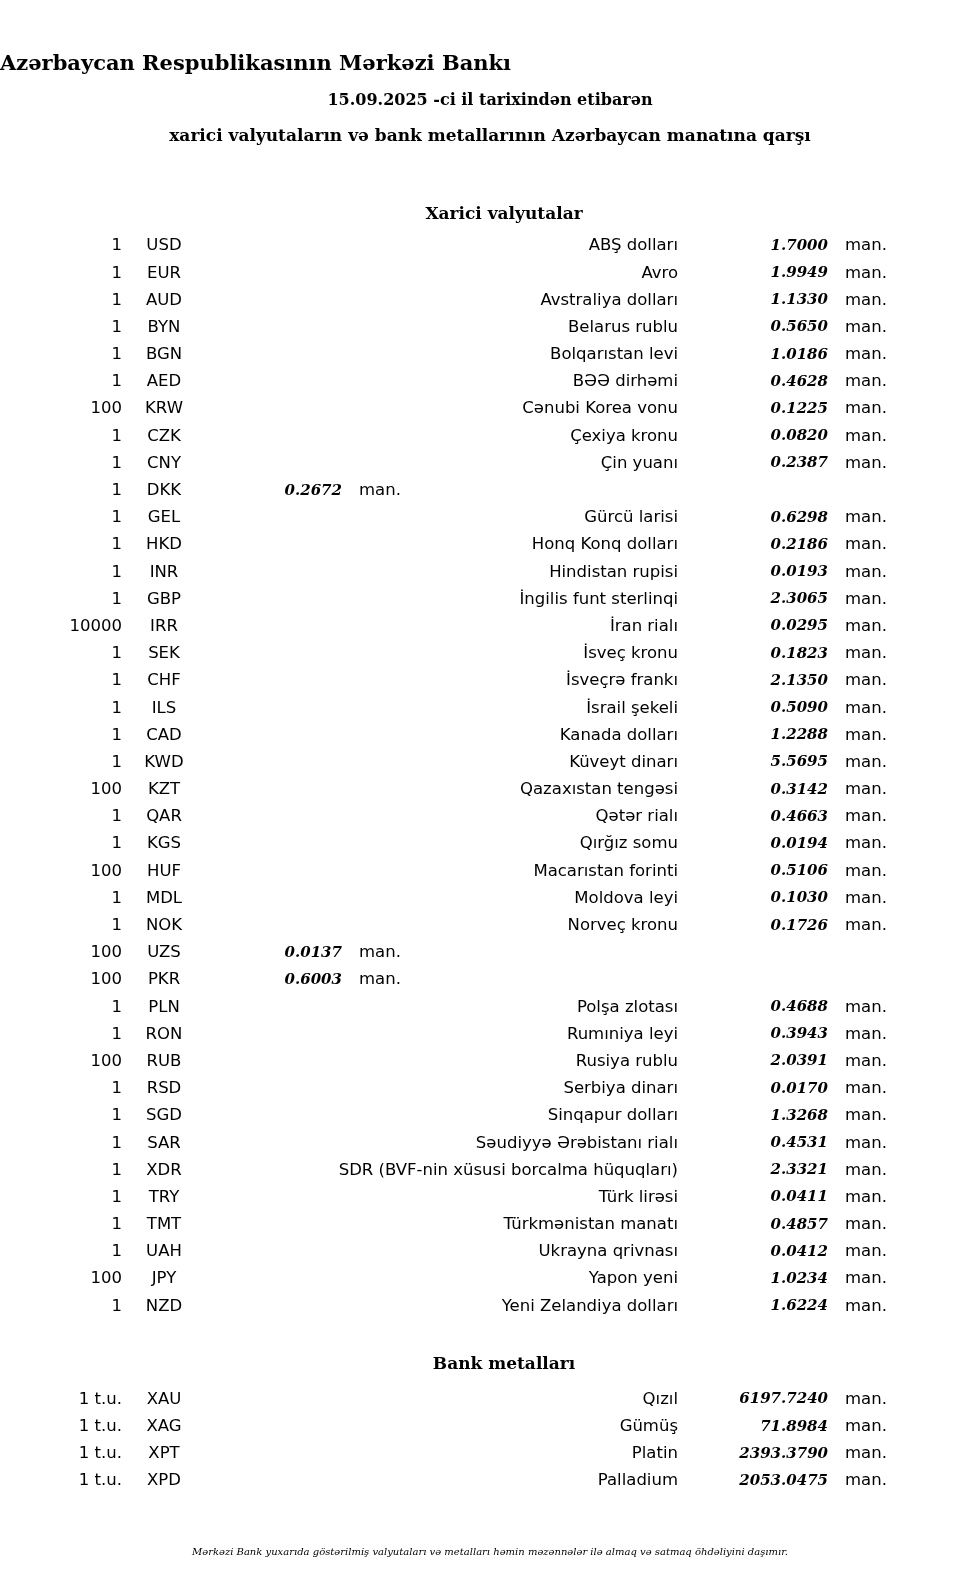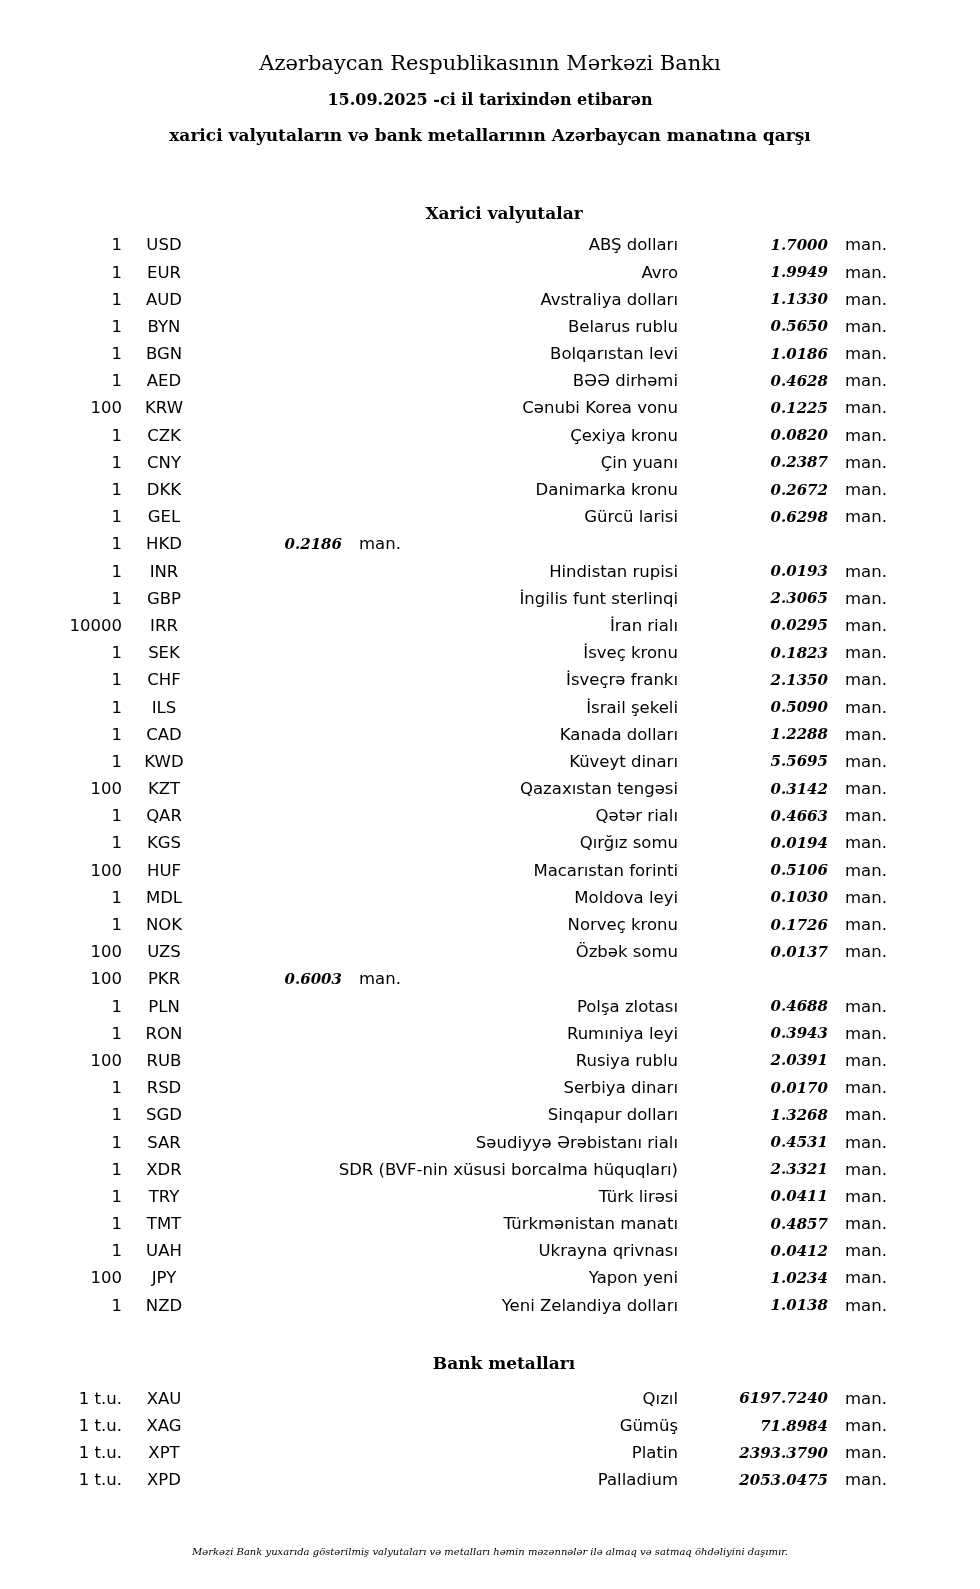--- a/index.html
+++ b/index.html
@@ -7,23 +7,22 @@
   body {
     width: 980px;
     min-height: 1589px;
     margin: 0 auto;
     color: #000000;
     font-family: "DejaVu Sans", sans-serif;
   }
   .page { padding-top: 50px; }
 
   .title {
-    text-align: center;
-    font-family: "DejaVu Serif", "Liberation Serif", serif;
-    font-weight: normal;
+    font-family: "DejaVu Serif", "Liberation Serif", serif;
+    font-weight: bold;
     font-size: 21px;
     line-height: 1.25;
   }
   .date-line {
     text-align: center;
     font-family: "DejaVu Serif", "Liberation Serif", serif;
     font-weight: bold;
     font-size: 16px;
     margin-top: 14px;
   }
@@ -163,34 +162,34 @@
       <div class="row">
         <span class="qty">1</span>
         <span class="code">CNY</span>
         <span class="name">Çin yuanı</span>
         <span class="rate">0.2387</span>
         <span class="man">man.</span>
       </div>
       <div class="row">
         <span class="qty">1</span>
         <span class="code">DKK</span>
-        <span class="name">Danimarka kronu</span>
         <span class="rate">0.2672</span>
         <span class="man">man.</span>
       </div>
       <div class="row">
         <span class="qty">1</span>
         <span class="code">GEL</span>
         <span class="name">Gürcü larisi</span>
         <span class="rate">0.6298</span>
         <span class="man">man.</span>
       </div>
       <div class="row">
         <span class="qty">1</span>
         <span class="code">HKD</span>
+        <span class="name">Honq Konq dolları</span>
         <span class="rate">0.2186</span>
         <span class="man">man.</span>
       </div>
       <div class="row">
         <span class="qty">1</span>
         <span class="code">INR</span>
         <span class="name">Hindistan rupisi</span>
         <span class="rate">0.0193</span>
         <span class="man">man.</span>
       </div>
@@ -281,21 +280,20 @@
       <div class="row">
         <span class="qty">1</span>
         <span class="code">NOK</span>
         <span class="name">Norveç kronu</span>
         <span class="rate">0.1726</span>
         <span class="man">man.</span>
       </div>
       <div class="row">
         <span class="qty">100</span>
         <span class="code">UZS</span>
-        <span class="name">Özbək somu</span>
         <span class="rate">0.0137</span>
         <span class="man">man.</span>
       </div>
       <div class="row">
         <span class="qty">100</span>
         <span class="code">PKR</span>
         <span class="rate">0.6003</span>
         <span class="man">man.</span>
       </div>
       <div class="row">
@@ -372,21 +370,21 @@
         <span class="qty">100</span>
         <span class="code">JPY</span>
         <span class="name">Yapon yeni</span>
         <span class="rate">1.0234</span>
         <span class="man">man.</span>
       </div>
       <div class="row">
         <span class="qty">1</span>
         <span class="code">NZD</span>
         <span class="name">Yeni Zelandiya dolları</span>
-        <span class="rate">1.0138</span>
+        <span class="rate">1.6224</span>
         <span class="man">man.</span>
       </div>
     </div>
 
   <h2 class="section-title metals">Bank metalları</h2>
   <div class="rows" id="metal-rows">
       <div class="row">
         <span class="qty">1 t.u.</span>
         <span class="code">XAU</span>
         <span class="name">Qızıl</span>

